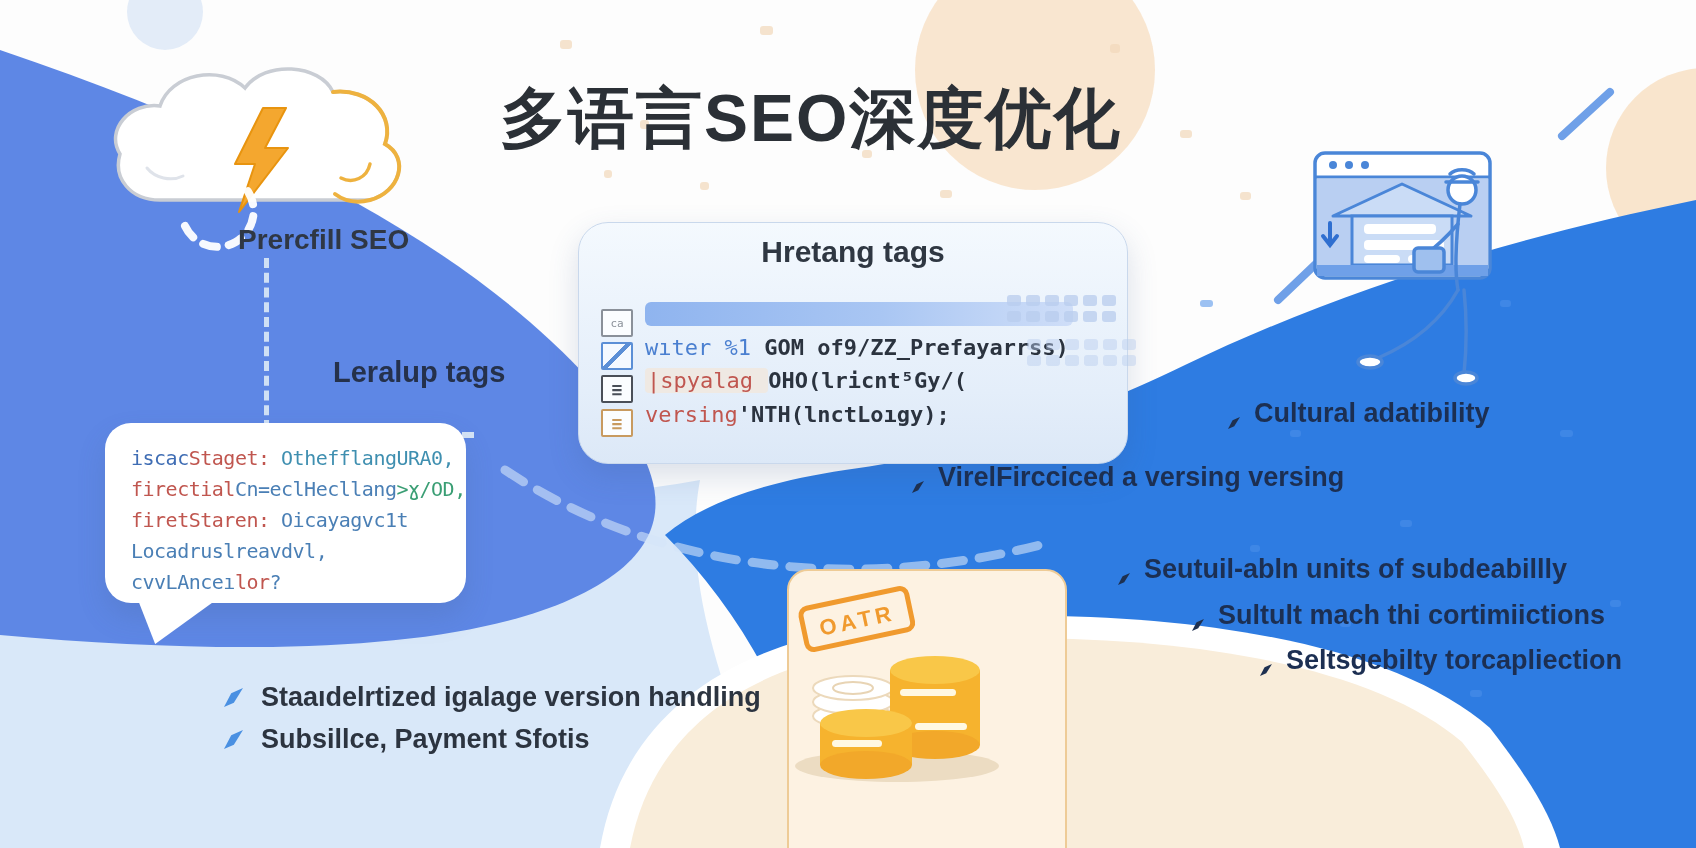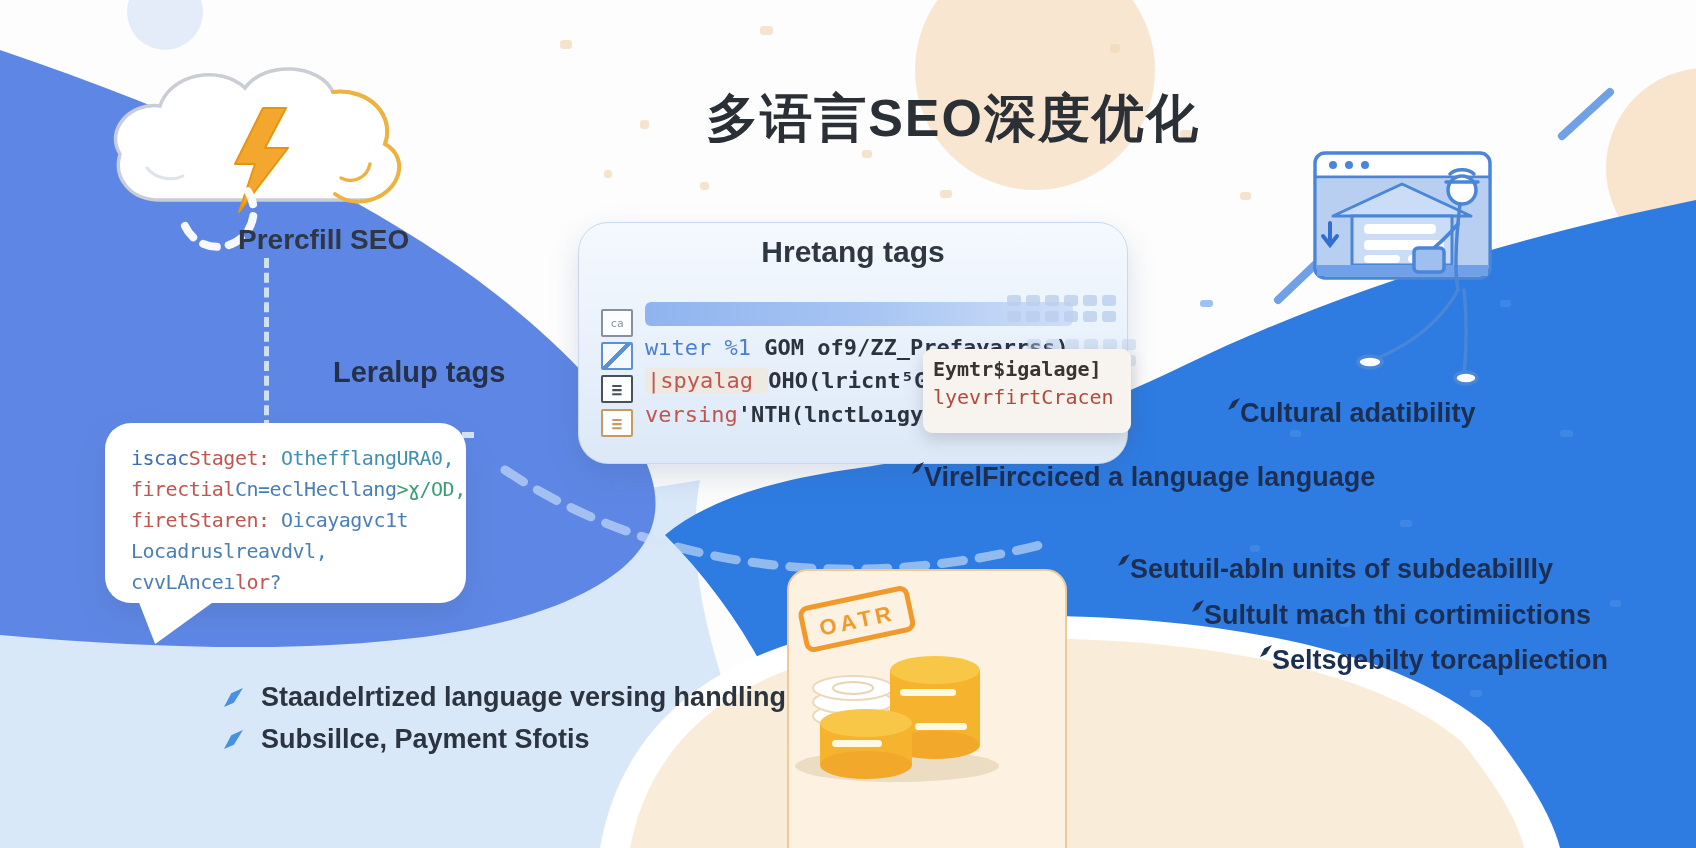--- a/index.html
+++ b/index.html
@@ -1,19 +1,19 @@
 <!DOCTYPE html>
 <html><head>
 <meta charset="utf-8">
 <style>
   html,body{margin:0;padding:0;background:#ffffff;}
   #canvas{position:relative;width:1696px;height:848px;overflow:hidden;
           font-family:"Liberation Sans","DejaVu Sans",sans-serif;background:#fdfdfd;}
   .abs{position:absolute;}
-  .title{left:500px;top:84px;width:700px;text-align:right;font-size:52px;font-weight:900;
+  .title{left:500px;top:74px;width:700px;text-align:left;font-size:66px;font-weight:900;
          color:#2b3036;letter-spacing:2px;}
   .label{font-weight:700;color:#2f3744;}
   .cloud-label{left:238px;top:224px;font-size:28px;}
   .flow-label{left:333px;top:356px;font-size:29px;color:#25314b;}
   .vdash{left:264px;top:258px;height:172px;width:0;border-left:5px dashed #cfe0f5;}
   .hdash{left:306px;top:432px;width:168px;height:0;border-top:6px dashed #d5e4f6;}
   .diamond{left:260px;top:434px;width:13px;height:13px;background:#cfe0f5;transform:rotate(45deg);}
   
   .panel{left:578px;top:222px;width:548px;height:240px;border-radius:30px;
          background:linear-gradient(180deg,#f4f9fe 0%,#e4eefa 70%,#dce8f7 100%);
@@ -53,21 +53,21 @@
   .b-blue{color:#4a7fb5;}
   .b-navy{color:#3f6db4;}
   .b-red{color:#c0564f;}
   .b-teal{color:#3f8fb0;}
   .b-green{color:#3a9e74;}
   
   .lb-row{position:absolute;display:flex;align-items:center;gap:18px;font-size:27px;
           font-weight:700;color:#2c3440;white-space:nowrap;}
   .lb-ico{width:19px;height:19px;background:#4a90e2;flex:0 0 auto;
           clip-path:polygon(0 100%,38% 28%,100% 0,52% 78%);}
-  .rb-row{position:absolute;display:flex;align-items:flex-start;font-size:27px;
+  .rb-row{position:absolute;display:flex;align-items:flex-end;gap:14px;font-size:27px;
           font-weight:700;color:#1c2f52;white-space:nowrap;}
   .rb-ico{width:12px;height:12px;background:#1e3050;flex:0 0 auto;
           clip-path:polygon(0 100%,38% 28%,100% 0,52% 78%);}
   .badge{display:inline-block;background:#ffffff;border-radius:20px;padding:3px 16px 5px 16px;
          margin-left:10px;color:#20242b;box-shadow:0 3px 8px rgba(20,50,100,.25);font-size:26px;}
 </style>
 </head>
 <body>
 
 <div id="canvas">
@@ -169,51 +169,47 @@
         <i></i>
         <i></i>
         <i></i>
         <i></i>
         <i></i>
         <i></i>
         <i></i>
         <i></i>
     </div>
 
-    <div class="tooltip">
-      <div class="l1">Eymtr$igalage]</div>
-      <div class="l2">lyevrfirtCracen</div>
-    </div>
   </div>
 
   <div class="abs bubble">
     <div><span class="b-navy">iscac</span><span class="b-red">Staget: </span><span class="b-teal">OthefflangURA0,</span></div>
     <div><span class="b-red">firectial</span><span class="b-blue">Cn=eclHecllang</span><span class="b-green">&gt;ɣ/OD,</span></div>
     <div><span class="b-red">firetStaren: </span><span class="b-blue">Oicayagvc1t</span></div>
     <div><span class="b-blue">Locadruslreavdvl,</span></div>
     <div><span class="b-blue">cvvLAnceı</span><span class="b-red">lor</span><span class="b-blue">?</span></div>
   </div>
   <div class="abs tail"></div>
 
   <div class="lb-row" style="left:224px;top:682px;">
     <span class="lb-ico"></span>
-    <span>Staaıdelrtized language versing handling</span>
+    <span>Staaıdelrtized igalage version handling</span>
   </div>
   <div class="lb-row" style="left:224px;top:724px;">
     <span class="lb-ico"></span>
     <span>Subsillce, Payment Sfotis</span>
   </div>
 
   <div class="rb-row" style="left:1228px;top:398px;">
     <span class="rb-ico"></span>
     <span>Cultural adatibility</span>
   </div>
   <div class="rb-row" style="left:912px;top:462px;">
     <span class="rb-ico"></span>
-    <span>VirelFircciced a language language</span>
+    <span>VirelFircciced a versing versing</span>
   </div>
   <div class="rb-row" style="left:1118px;top:554px;">
     <span class="rb-ico"></span>
     <span>Seutuil-abln units of subdeabillly</span>
   </div>
   <div class="rb-row" style="left:1192px;top:600px;">
     <span class="rb-ico"></span>
     <span>Sultult mach thi cortimiictions</span>
   </div>
   <div class="rb-row" style="left:1260px;top:645px;">

